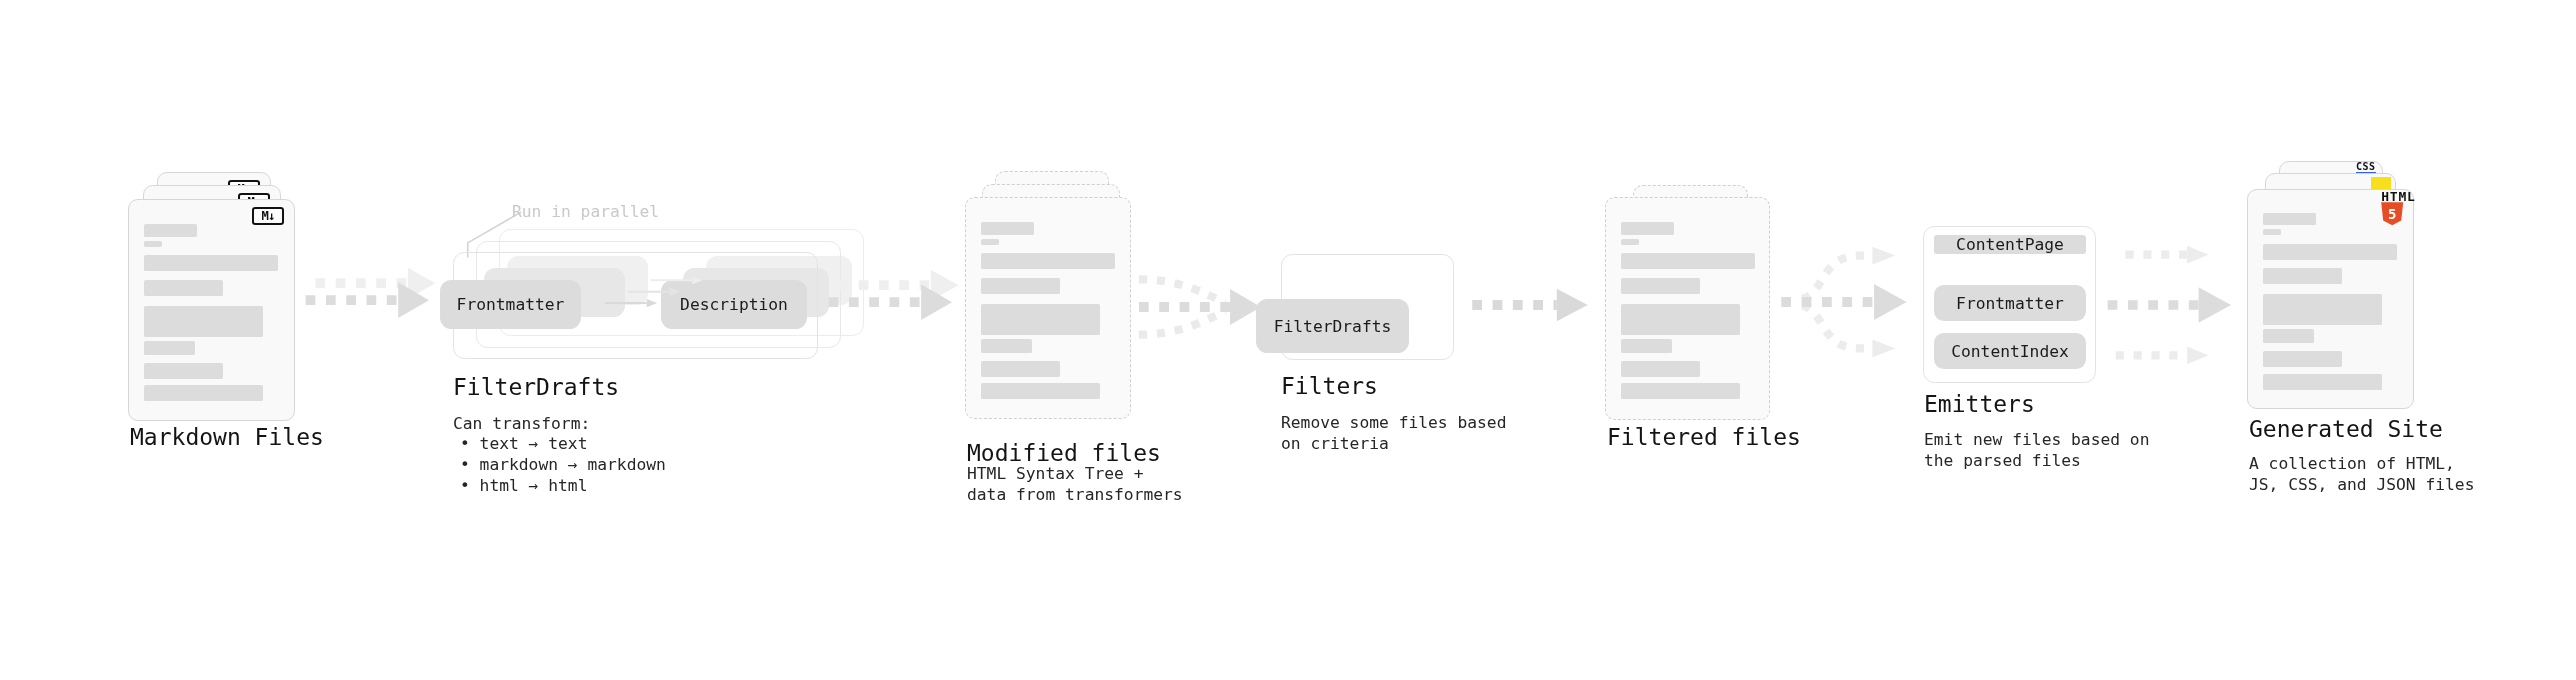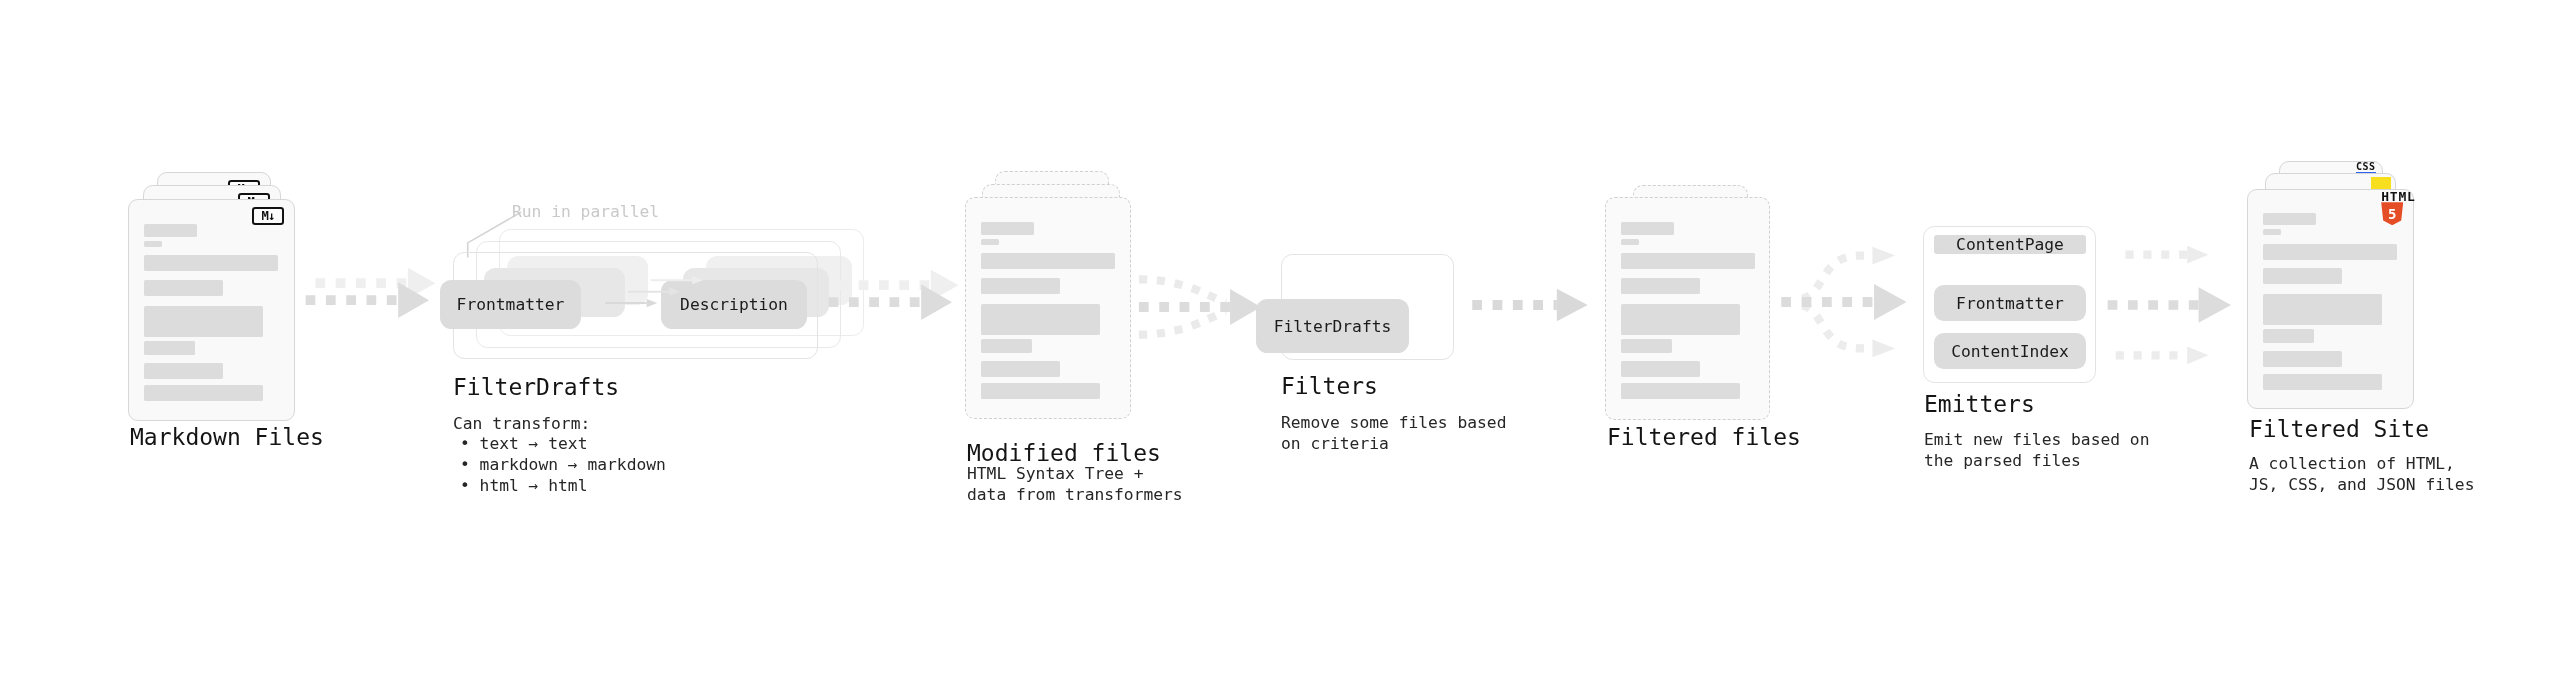--- a/index.html
+++ b/index.html
@@ -227,21 +227,21 @@
         <i class="bar" style="left:14.6px;top:23px;width:53px;height:12.2px"></i>
         <i class="bar" style="left:14.6px;top:39px;width:18.7px;height:5.7px"></i>
         <i class="bar" style="left:14.6px;top:54px;width:134px;height:16.3px"></i>
         <i class="bar" style="left:14.6px;top:78px;width:79px;height:16.3px"></i>
         <i class="bar" style="left:14.6px;top:104px;width:119px;height:31px"></i>
         <i class="bar" style="left:14.6px;top:139px;width:51px;height:14px"></i>
         <i class="bar" style="left:14.6px;top:161px;width:79px;height:16.3px"></i>
         <i class="bar" style="left:14.6px;top:184px;width:119px;height:16.3px"></i>
       </div>
     </div>
-    <div class="stage-label" style="left:2249px;top:415px;">Filtered Site</div>
+    <div class="stage-label" style="left:2249px;top:415px;">Generated Site</div>
     <div class="stage-desc" style="left:2249px;top:453px;">
       <div>A collection of HTML,</div>
       <div>JS, CSS, and JSON files</div>
     </div>
   </div>
 
 </div>
 
 
 </body></html>

